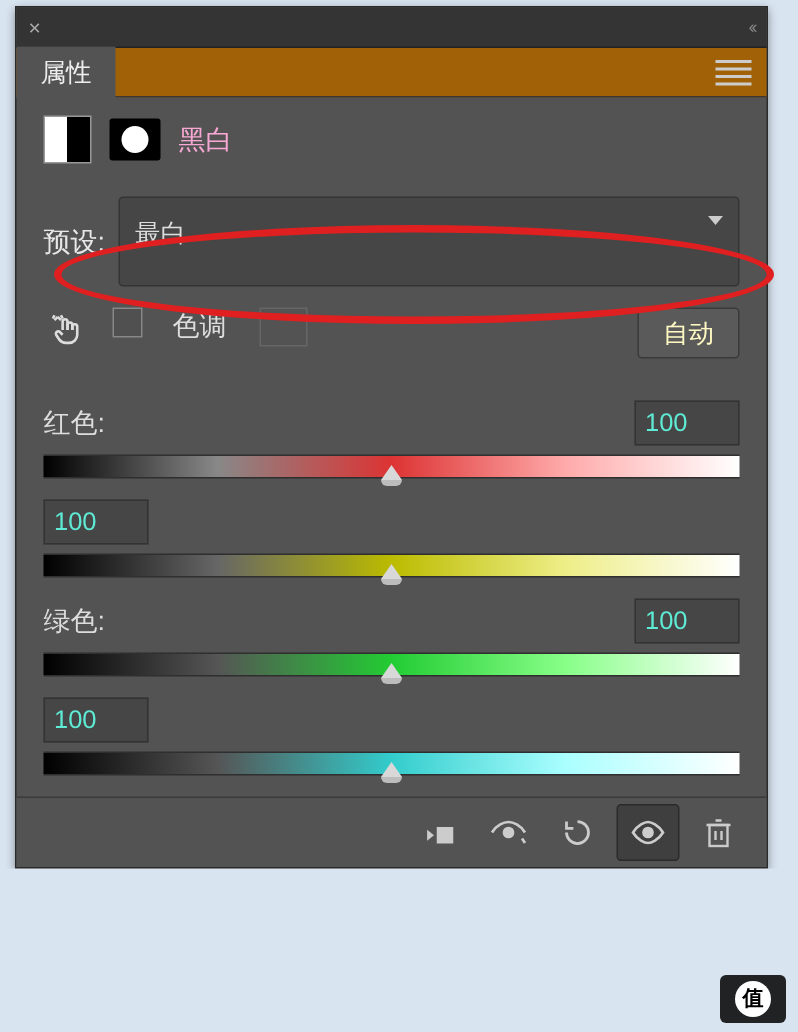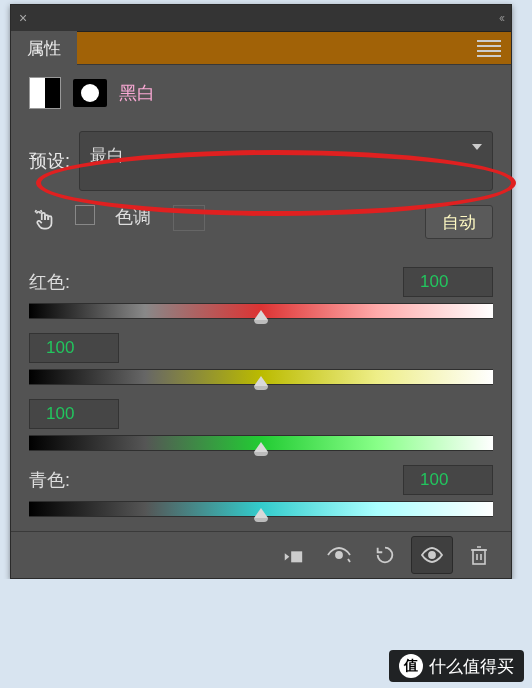--- a/index.html
+++ b/index.html
@@ -25,21 +25,21 @@
   .ellipse{position:absolute;left:36px;top:150px;width:470px;height:56px;border:5px solid #e02020;border-radius:50%;pointer-events:none;z-index:5}
   .row2{display:flex;align-items:flex-start;gap:14px;margin-bottom:28px;margin-top:14px}
   .finger{width:32px;height:32px;display:flex;align-items:center;justify-content:center;color:#ddd;font-size:22px}
   .chk{width:18px;height:18px;border:1px solid #888;background:#505050;display:inline-block;margin-right:6px;vertical-align:middle}
   .tintlbl{font-size:18px}
   .swatch{width:30px;height:24px;border:1px solid #666;margin-left:8px}
   .btn{margin-left:auto;height:34px;padding:2px 16px;background:#5a5a5a;border:1px solid #3a3a3a;font-size:17px;color:#fef9c3;border-radius:3px;cursor:pointer}
   .slider-block{margin-bottom:14px}
   .slider-head{display:flex;align-items:center;margin-bottom:6px}
   .slider-head .clabel{font-size:18px;flex:1}
-  .numbox{width:56px;height:28px;background:#464646;border:1px solid #333;color:#22c55e;font-size:17px;text-align:left;padding:0 16px}
+  .numbox{width:56px;height:28px;background:#464646;border:1px solid #333;color:#5eead4;font-size:17px;text-align:left;padding:0 6px}
   .track{height:14px;border-top:1px solid #2f2f2f;border-bottom:1px solid #2f2f2f;position:relative}
   .thumb{position:absolute;top:6px;left:50%;width:0;height:0;transform:translateX(-50%)}
   .thumb::before{content:"";position:absolute;left:-7px;top:0;border-left:7px solid transparent;border-right:7px solid transparent;border-bottom:10px solid #d8d8d8}
   .thumb::after{content:"";position:absolute;left:-7px;top:10px;width:14px;height:4px;background:#bcbcbc;border-radius:0 0 4px 4px}
   .t-red{background:linear-gradient(to right,#000,#888,#d33,#faa,#fff)}
   .t-yellow{background:linear-gradient(to right,#000,#666,#bb0,#ee8,#fff)}
   .t-green{background:linear-gradient(to right,#000,#555,#2c3,#8f8,#fff)}
   .t-cyan{background:linear-gradient(to right,#000,#555,#3cc,#aff,#fff)}
   .footer{height:46px;background:#535353;border-top:1px solid #3a3a3a;display:flex;align-items:center;justify-content:flex-end;gap:6px;padding:0 12px}
   .fbtn{width:40px;height:36px;display:flex;align-items:center;justify-content:center;color:#ccc;font-size:20px;cursor:pointer;border-radius:3px}
@@ -109,29 +109,29 @@
         <div class="slider-block">
           <div class="slider-head">
             <input class="numbox" value="100" style="">
           </div>
           <div class="track t-yellow">
             <div class="thumb"></div>
           </div>
         </div>
         <div class="slider-block">
           <div class="slider-head">
+            <span class="clabel">绿色:</span>
             <input class="numbox" value="100" style="">
           </div>
           <div class="track t-green">
             <div class="thumb"></div>
           </div>
         </div>
         <div class="slider-block">
           <div class="slider-head">
-            <span class="clabel">青色:</span>
             <input class="numbox" value="100" style="">
           </div>
           <div class="track t-cyan">
             <div class="thumb"></div>
           </div>
         </div>
       </div>
   </div>
 
   <div class="footer">
@@ -166,14 +166,13 @@
           <path d="M2 6h16M8 3h4M8 10v6M12 10v6"></path>
         </svg>
       </div>
   </div>
 </div>
 
 <div class="ellipse"></div>
 
 <div class="credit">
   <span class="logo">值</span>
-  <span>什么值得买</span>
 </div>
 
 </body></html>

